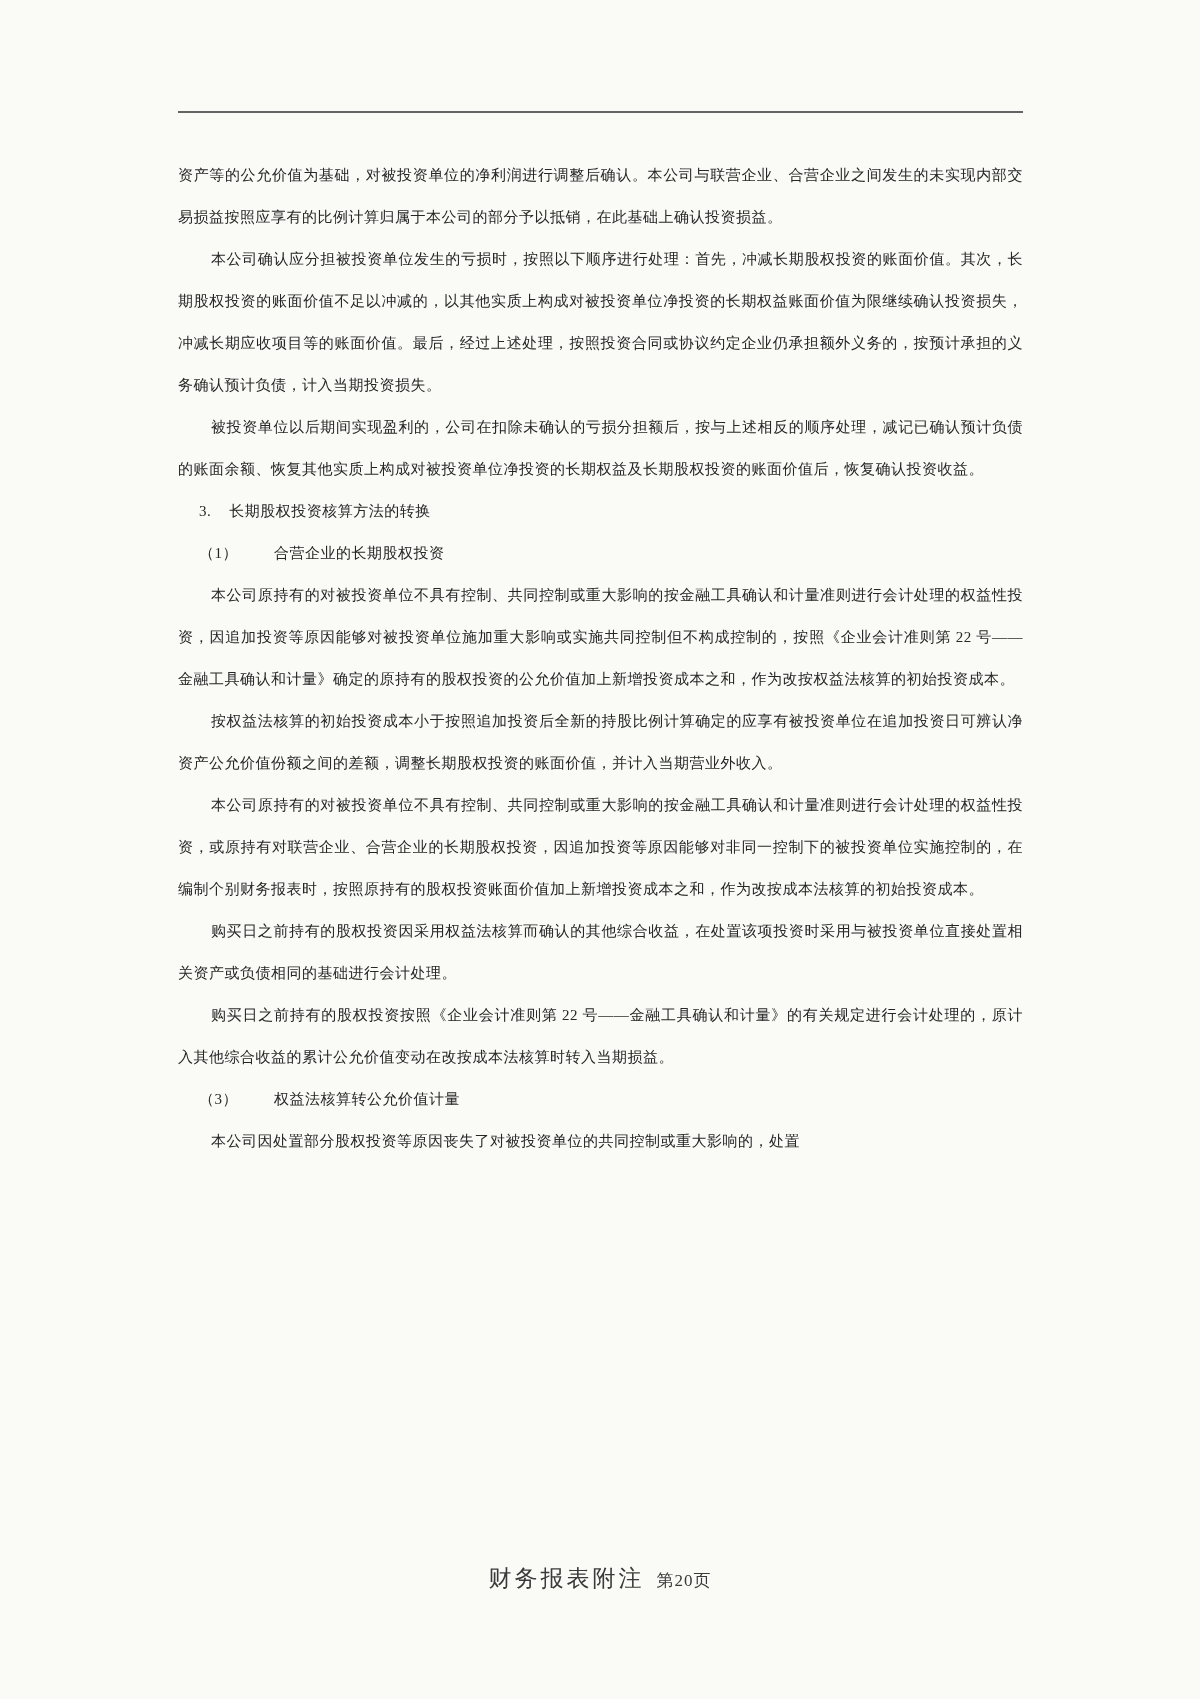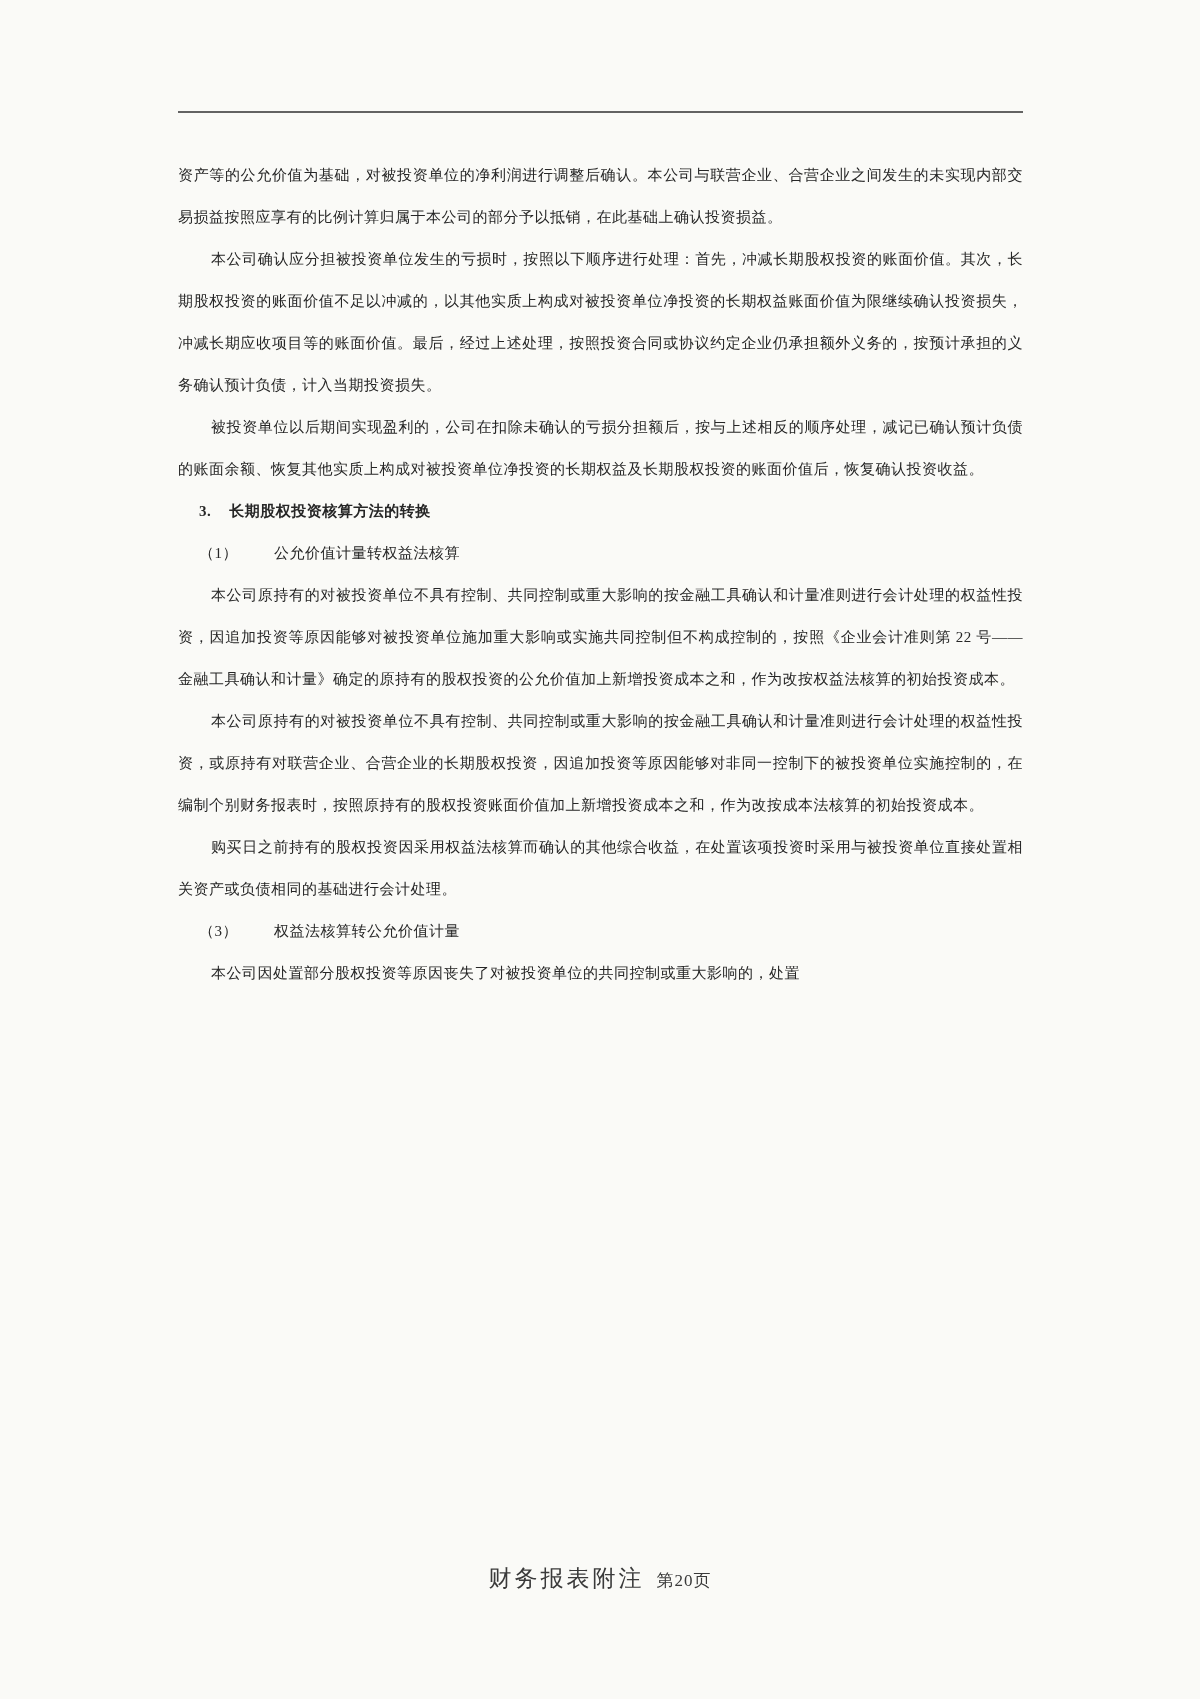--- a/index.html
+++ b/index.html
@@ -25,21 +25,21 @@
     left: 178px; top: 154px;
     width: 845px;
     font-size: 15px;
     line-height: 42px;
     text-align: justify;
     letter-spacing: 0.5px;
   }
   .para { text-indent: 2.2em; margin: 0; }
   .para.no-indent { text-indent: 0; }
   .section-heading {
-    font-weight: bold;
+    font-weight: normal;
     text-indent: 1.4em;
     margin: 0;
   }
   .section-number { margin-right: 18px; }
   .subsection {
     text-indent: 1.4em;
     margin: 0;
   }
   .subsection .marker { margin-right: 36px; }
   .page-footer {
@@ -70,30 +70,32 @@
   <div class="content">
 
     <p class="para no-indent">资产等的公允价值为基础，对被投资单位的净利润进行调整后确认。本公司与联营企业、合营企业之间发生的未实现内部交易损益按照应享有的比例计算归属于本公司的部分予以抵销，在此基础上确认投资损益。</p>
 
     <p class="para">本公司确认应分担被投资单位发生的亏损时，按照以下顺序进行处理：首先，冲减长期股权投资的账面价值。其次，长期股权投资的账面价值不足以冲减的，以其他实质上构成对被投资单位净投资的长期权益账面价值为限继续确认投资损失，冲减长期应收项目等的账面价值。最后，经过上述处理，按照投资合同或协议约定企业仍承担额外义务的，按预计承担的义务确认预计负债，计入当期投资损失。</p>
 
     <p class="para">被投资单位以后期间实现盈利的，公司在扣除未确认的亏损分担额后，按与上述相反的顺序处理，减记已确认预计负债的账面余额、恢复其他实质上构成对被投资单位净投资的长期权益及长期股权投资的账面价值后，恢复确认投资收益。</p>
 
     <p class="section-heading"><span class="section-number">3.</span><span>长期股权投资核算方法的转换</span></p>
 
-    <p class="subsection"><span class="marker">（1）</span><span>公允价值计量转权益法核算</span></p>
+    <p class="subsection"><span class="marker">（1）</span><span>合营企业的长期股权投资</span></p>
 
     <p class="para">本公司原持有的对被投资单位不具有控制、共同控制或重大影响的按金融工具确认和计量准则进行会计处理的权益性投资，因追加投资等原因能够对被投资单位施加重大影响或实施共同控制但不构成控制的，按照《企业会计准则第 22 号——金融工具确认和计量》确定的原持有的股权投资的公允价值加上新增投资成本之和，作为改按权益法核算的初始投资成本。</p>
 
+    <p class="para">按权益法核算的初始投资成本小于按照追加投资后全新的持股比例计算确定的应享有被投资单位在追加投资日可辨认净资产公允价值份额之间的差额，调整长期股权投资的账面价值，并计入当期营业外收入。</p>
 
 
     <p class="para">本公司原持有的对被投资单位不具有控制、共同控制或重大影响的按金融工具确认和计量准则进行会计处理的权益性投资，或原持有对联营企业、合营企业的长期股权投资，因追加投资等原因能够对非同一控制下的被投资单位实施控制的，在编制个别财务报表时，按照原持有的股权投资账面价值加上新增投资成本之和，作为改按成本法核算的初始投资成本。</p>
 
     <p class="para">购买日之前持有的股权投资因采用权益法核算而确认的其他综合收益，在处置该项投资时采用与被投资单位直接处置相关资产或负债相同的基础进行会计处理。</p>
 
+    <p class="para">购买日之前持有的股权投资按照《企业会计准则第 22 号——金融工具确认和计量》的有关规定进行会计处理的，原计入其他综合收益的累计公允价值变动在改按成本法核算时转入当期损益。</p>
 
     <p class="subsection"><span class="marker">（3）</span><span>权益法核算转公允价值计量</span></p>
 
     <p class="para">本公司因处置部分股权投资等原因丧失了对被投资单位的共同控制或重大影响的，处置</p>
 
   </div>
 
   <div class="page-footer"><span class="footer-title">财务报表附注</span><span class="footer-page">第20页</span></div>
 
 </div>

